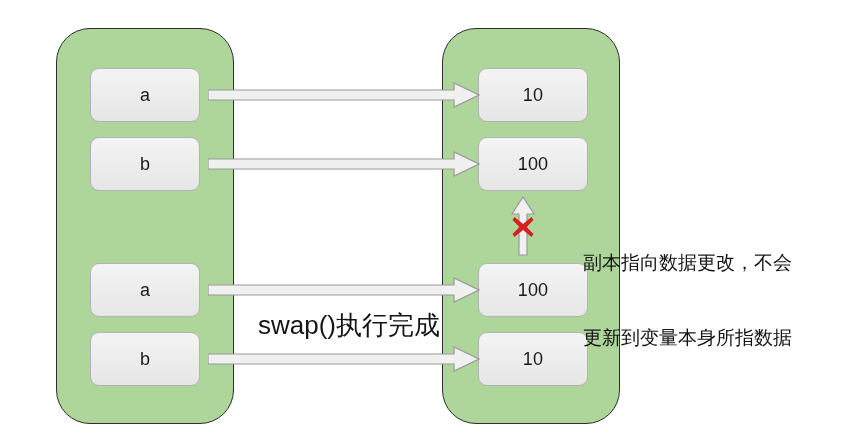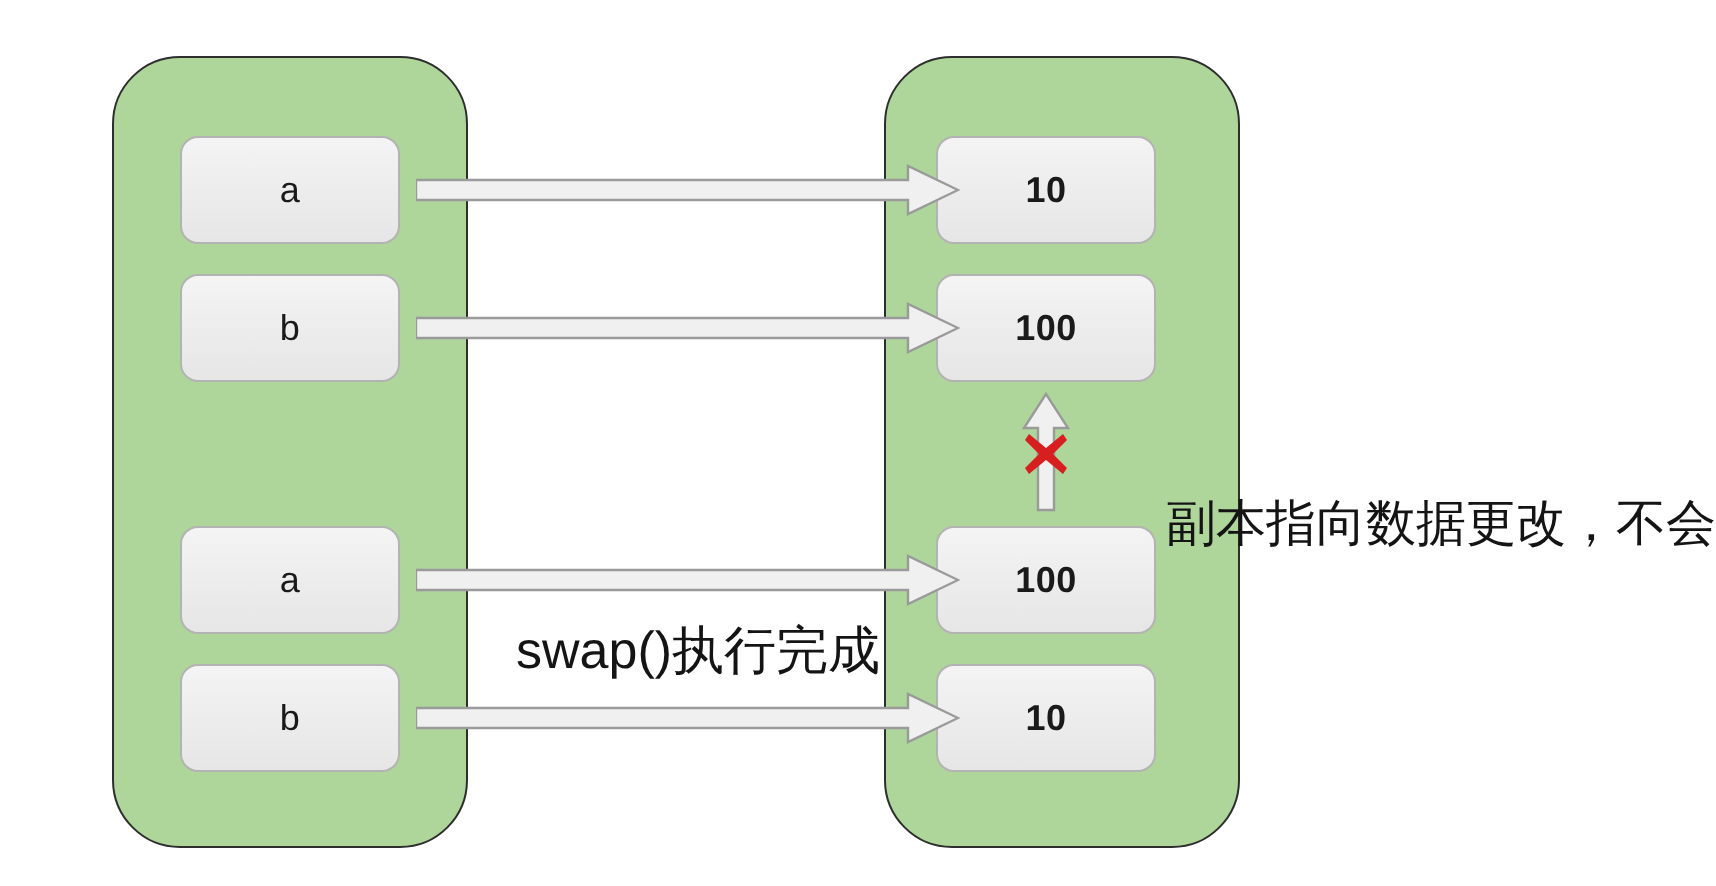--- a/index.html
+++ b/index.html
@@ -40,21 +40,21 @@
     border: 1.2px solid #b3b3b3;
     border-radius: 9px;
     display: flex;
     align-items: center;
     justify-content: center;
     font-size: 18px;
     color: #1a1a1a;
     letter-spacing: .2px;
   }
   .cell-left  { left: 90px; }
-  .cell-right { left: 468px; font-weight: bold; }
+  .cell-right { left: 478px; }
   .row-1 { top: 68px; }
   .row-2 { top: 137px; }
   .row-3 { top: 263px; }
   .row-4 { top: 332px; }
 
   
   .harrow {
     position: absolute;
     left: 208px;
     width: 272px;
@@ -90,21 +90,21 @@
     left: 258px;
     top: 308px;
     font-size: 26px;
     color: #141414;
     white-space: nowrap;
   }
   .note {
     position: absolute;
     left: 583px;
     top: 200px;
-    font-size: 25px;
+    font-size: 19px;
     line-height: 25px;
     color: #141414;
     white-space: pre;
   }
   .note span { display: block; }
 </style>
 </head>
 <body>
 
 <div id="canvas">
@@ -152,15 +152,16 @@
   <div class="xmark">
     <svg width="26" height="26" viewBox="0 0 26 26" xmlns="http://www.w3.org/2000/svg">
       <path d="M4.5 3 L13 10 L21.5 3 L23.5 6 L16.5 13 L23.5 20 L21.5 23 L13 16 L4.5 23 L2.5 20 L9.5 13 L2.5 6 Z" fill="#d81f1f"></path>
     </svg>
   </div>
 
   <div class="label-mid">swap()执行完成</div>
 
   <div class="note">
     <span>副本指向数据更改，不会</span>
+    <span>更新到变量本身所指数据</span>
   </div>
 
 </div>
 
 </body></html>

